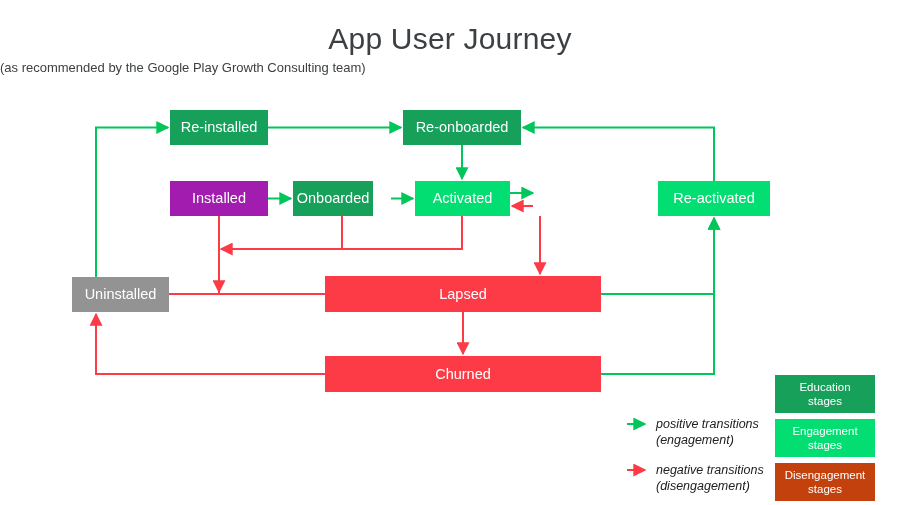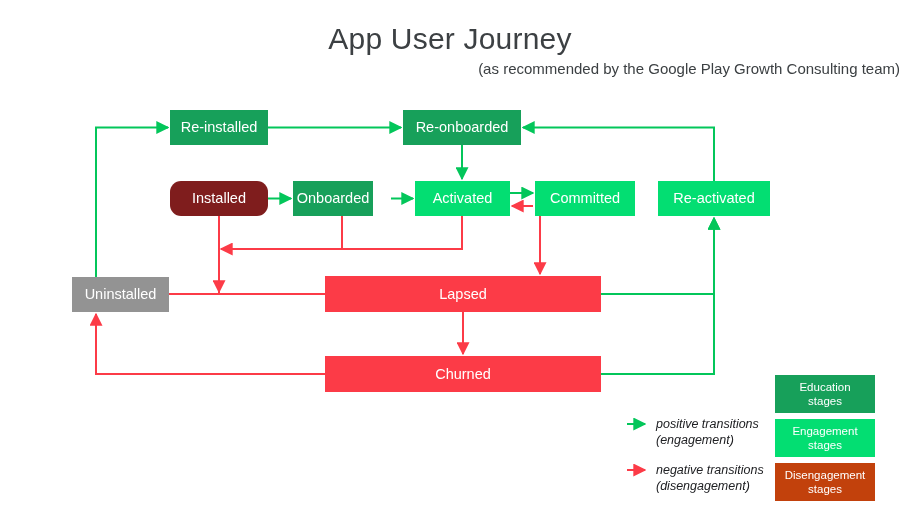--- a/index.html
+++ b/index.html
@@ -8,22 +8,22 @@
     font-family:"Liberation Sans","DejaVu Sans",sans-serif;
     overflow:hidden;position:relative;
   }
   #canvas{position:absolute;left:0;top:0;width:900px;height:505px;}
 
   .title{
     position:absolute;left:0;top:22px;width:900px;text-align:center;
     font-size:30px;font-weight:400;color:#3c4043;letter-spacing:.2px;
   }
   .subtitle{
-    position:absolute;left:0;top:60px;width:900px;text-align:right;
-    font-size:15px;font-weight:400;color:#3c4043;
+    position:absolute;left:0;top:60px;width:900px;text-align:left;
+    font-size:13px;font-weight:400;color:#3c4043;
   }
 
   svg.wires{position:absolute;left:0;top:0;width:900px;height:505px;}
 
   .node{
     position:absolute;display:flex;align-items:center;justify-content:center;
     color:#ffffff;font-size:14.5px;font-weight:400;text-align:center;
     line-height:1.15;box-sizing:border-box;
   }
 
@@ -99,31 +99,28 @@
       <path d="M 627 470 L 645 470" stroke="#FC3B47" marker-end="url(#ahR)"></path>
     </g>
   </svg>
 
   <div class="node" style="left:170px;top:110px;width:98px;height:35px;background:#17A05A;">
     <span>Re-installed</span>
   </div>
   <div class="node" style="left:403px;top:110px;width:118px;height:35px;background:#17A05A;">
     <span>Re-onboarded</span>
   </div>
-  <div class="node" style="left:170px;top:181px;width:98px;height:35px;background:#7f1d1d;border-radius:11px;">
+  <div class="node" style="left:170px;top:181px;width:98px;height:35px;background:#a21caf;">
     <span>Installed</span>
   </div>
   <div class="node" style="left:293px;top:181px;width:80px;height:35px;background:#17A05A;">
     <span>Onboarded</span>
   </div>
   <div class="node" style="left:415px;top:181px;width:95px;height:35px;background:#03DE72;">
     <span>Activated</span>
-  </div>
-  <div class="node" style="left:535px;top:181px;width:100px;height:35px;background:#03DE72;">
-    <span>Committed</span>
   </div>
   <div class="node" style="left:658px;top:181px;width:112px;height:35px;background:#03DE72;">
     <span>Re-activated</span>
   </div>
   <div class="node" style="left:48px;top:277px;width:97px;height:35px;background:#939393;margin-left:24px;">
     <span>Uninstalled</span>
   </div>
   <div class="node" style="left:325px;top:276px;width:276px;height:36px;background:#FC3B47;">
     <span>Lapsed</span>
   </div>

